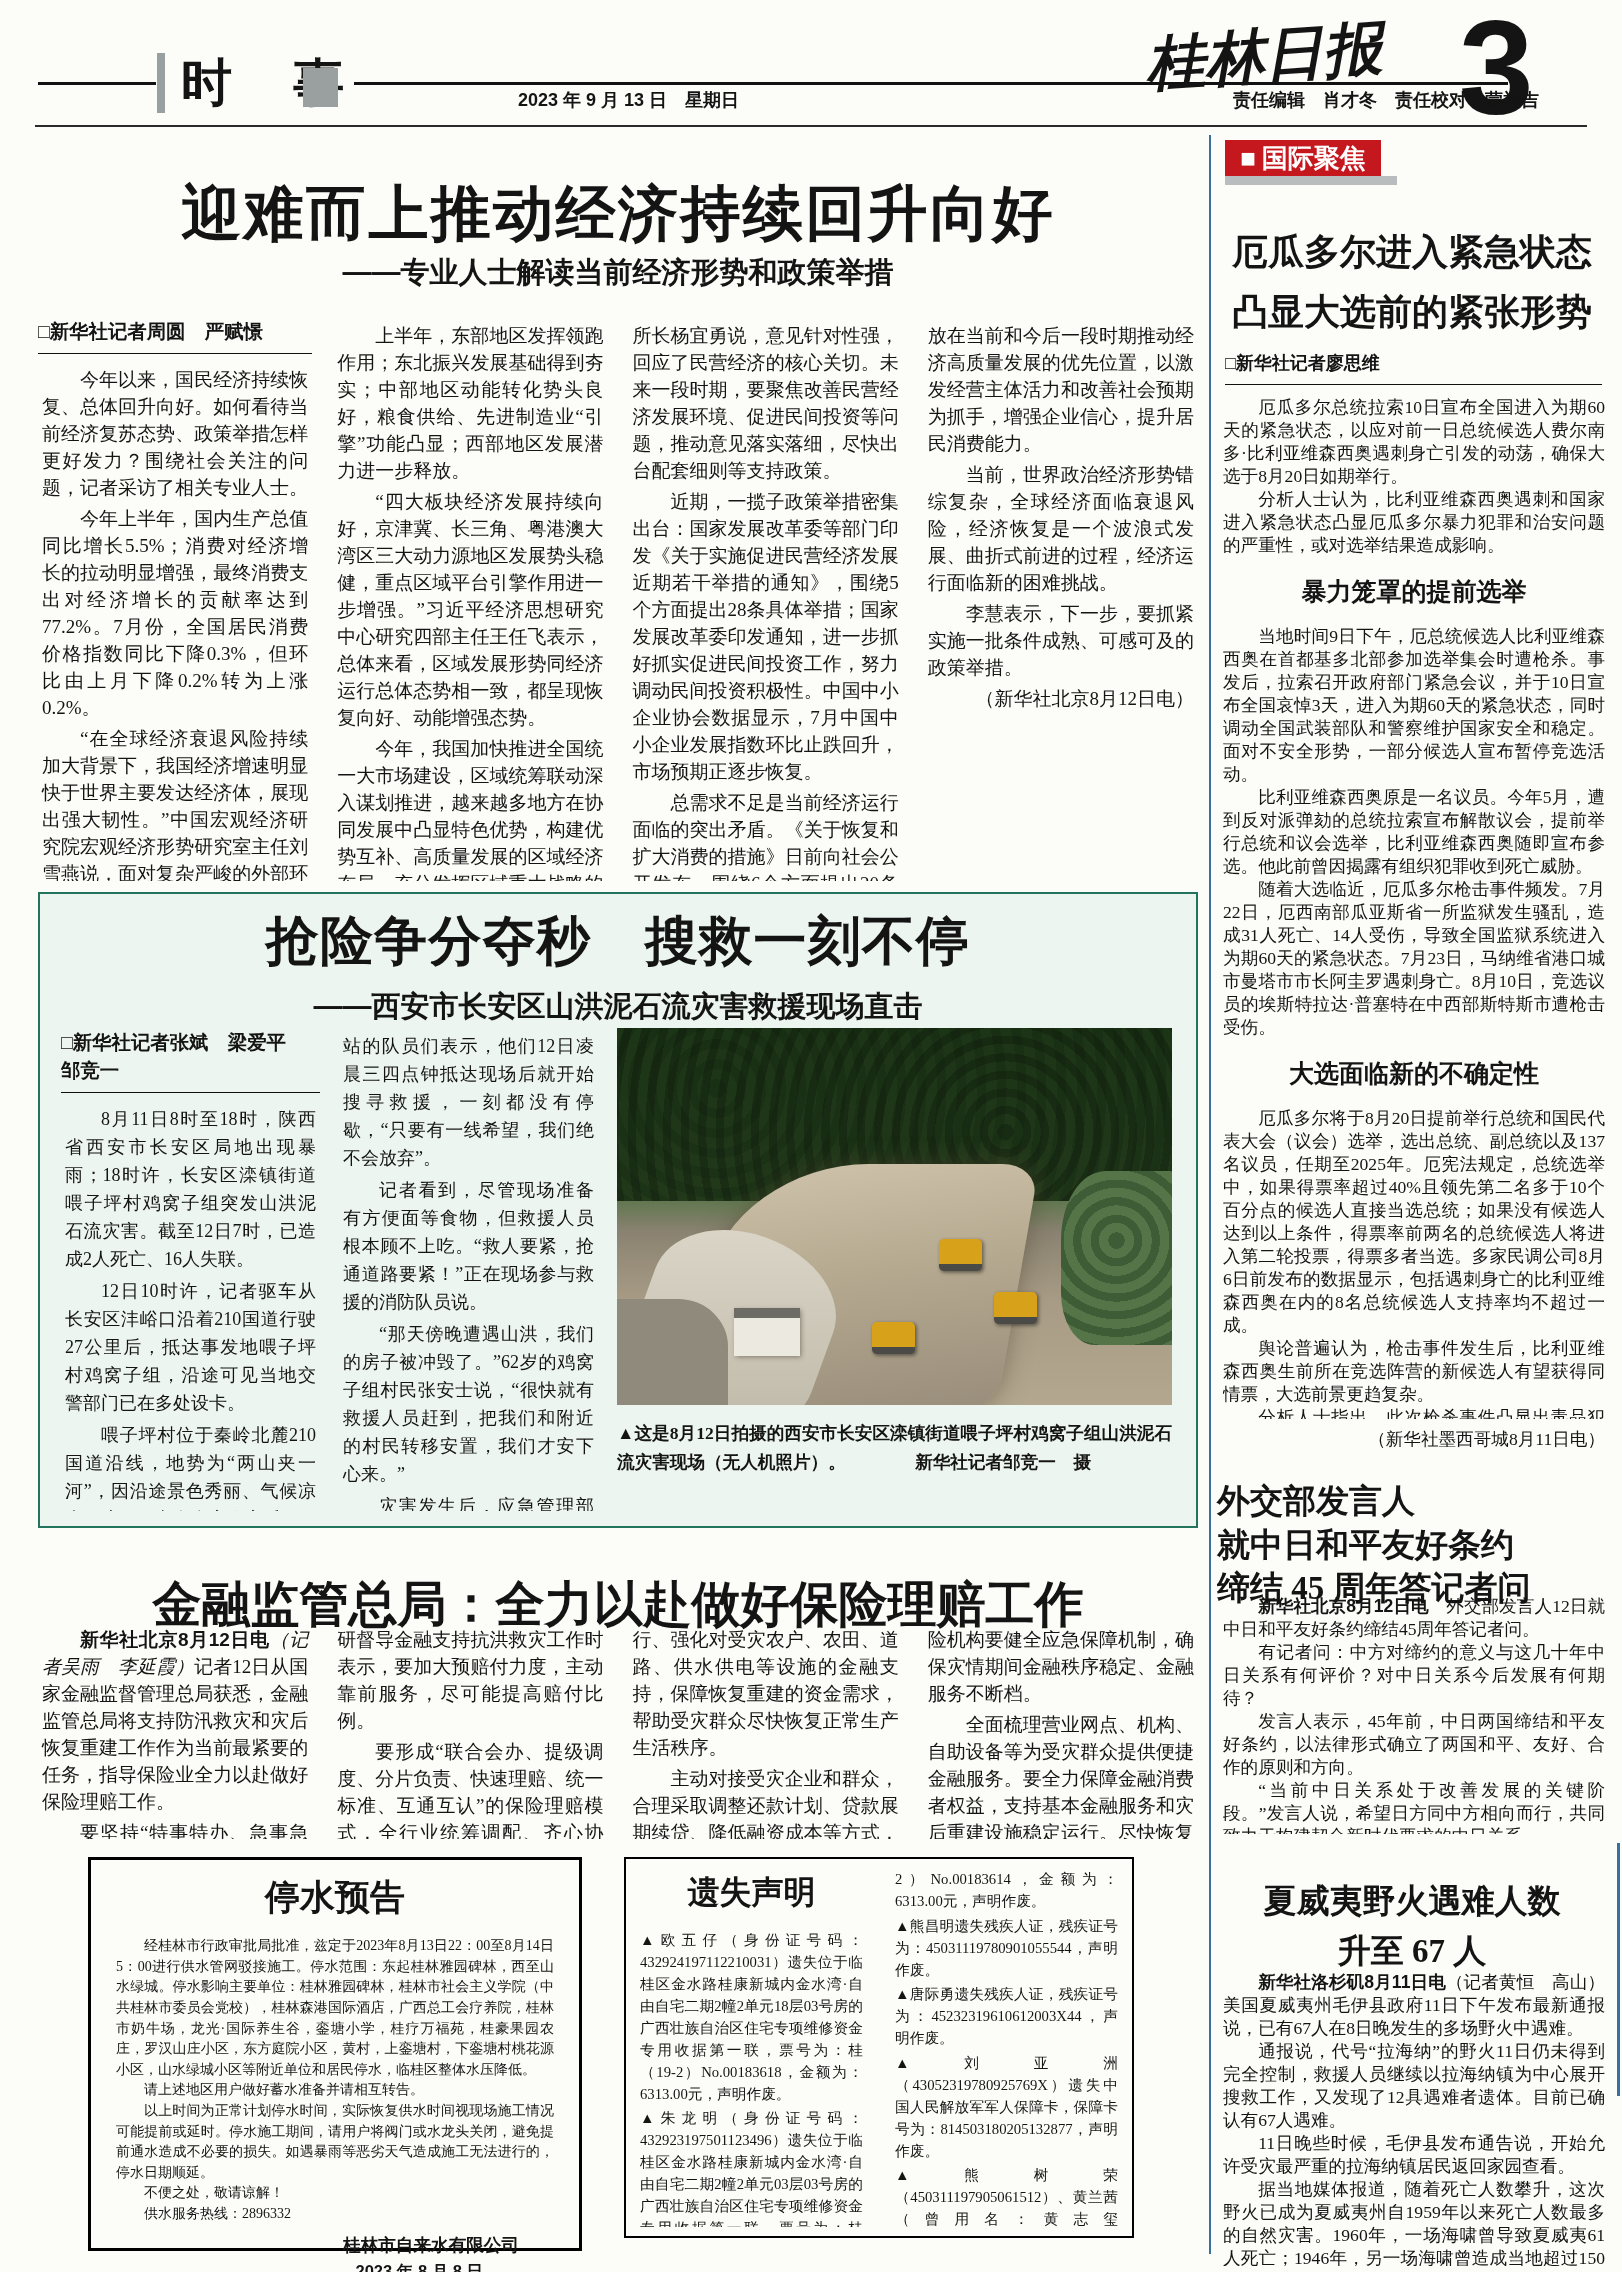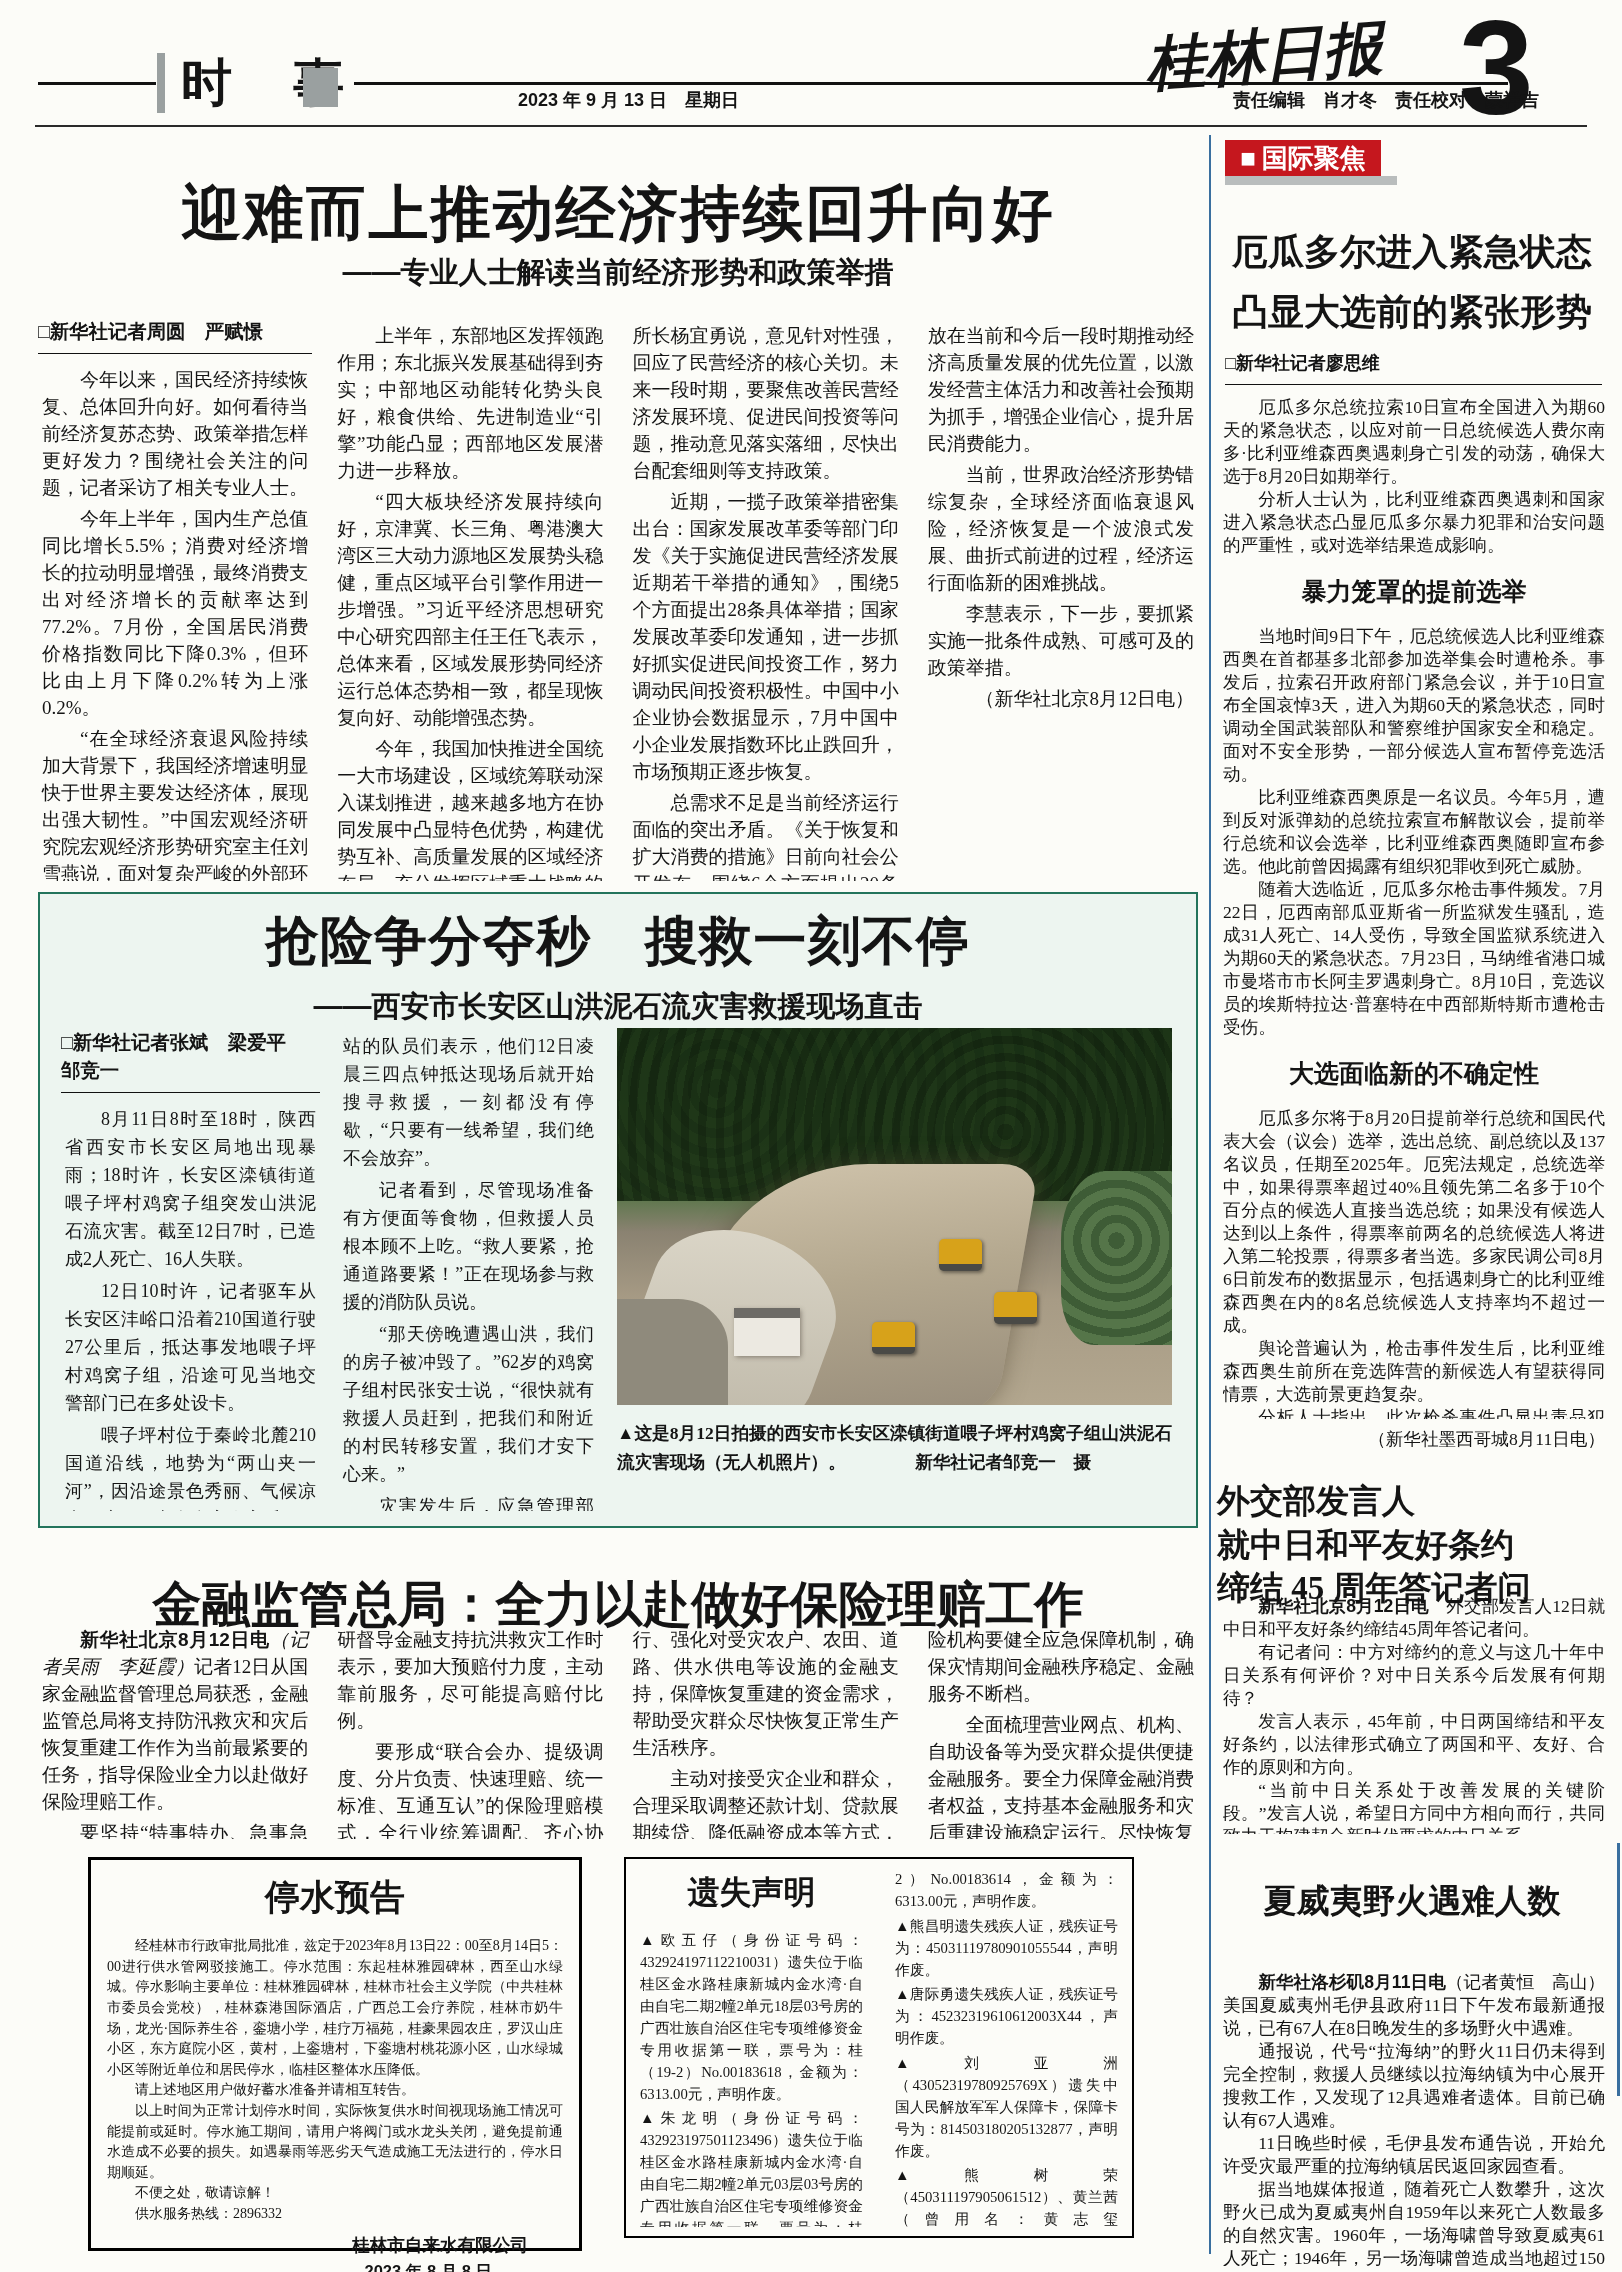--- a/index.html
+++ b/index.html
@@ -69,21 +69,21 @@
   .ph-exc{position:absolute;width:43px;height:25px;background:#d7a21a;border-radius:4.7px;
      border-bottom:7px solid #4a4a46;box-shadow:1.2px 1.2px 3.5px rgba(0,0,0,.4)}
   .ph-exc1{left:58%;top:56%}
   .ph-exc2{left:68%;top:70%}
   .ph-exc3{left:46%;top:78%}
   
   #fin-hl{left:38px;top:1539px;width:1160px;font-size:49px;font-weight:900;text-align:center}
   #fin-cols{left:38px;top:1622px;width:1160px;height:217px}
   
   #water{left:88px;top:1857px;width:494px;height:394px;border:3.5px solid #000;box-sizing:border-box;
-         padding:7px 16px;background:#fcfcf8}
+         padding:7px 25px;background:#fcfcf8}
   #water-title{font-size:35px;font-weight:900;text-align:center;margin:7px 0 15.3px}
   .wp{font-size:14px;line-height:20.6px;text-align:justify;text-indent:2em;margin:0}
   .wsig{font-size:17.6px;font-weight:700;text-align:right;margin:8.2px 35px 0 0;text-indent:0}
   .wsig2{font-size:16.5px;font-weight:700;text-align:right;margin:4.7px 71px 0 0;text-indent:0}
   #lost{left:624px;top:1857px;width:510px;height:381px;border:2.9px solid #000;box-sizing:border-box;
         padding:9.4px 14px;background:#fcfcf8;display:flex;gap:32px}
   .lost-col{flex:1;overflow:hidden}
   #lost-title{font-size:32px;font-weight:900;text-align:center;margin:2.4px 0 14px}
   .lp{font-size:14.7px;line-height:22px;text-align:justify;margin:0 0 2.4px;text-indent:0}
   
@@ -302,20 +302,21 @@
     </p>
     <div>
         <p class="rp">有记者问：中方对缔约的意义与这几十年中日关系有何评价？对中日关系今后发展有何期待？</p>
         <p class="rp">发言人表示，45年前，中日两国缔结和平友好条约，以法律形式确立了两国和平、友好、合作的原则和方向。</p>
         <p class="rp">“当前中日关系处于改善发展的关键阶段。”发言人说，希望日方同中方相向而行，共同致力于构建契合新时代要求的中日关系。</p>
       </div>
   </div>
 
   <h1 id="hi-hl" class="abs">
     <div>夏威夷野火遇难人数</div>
+    <div>升至 67 人</div>
   </h1>
   <div id="hi-body" class="abs">
     <p class="rp">
       <b class="lead">新华社洛杉矶8月11日电</b><span>（记者黄恒　高山）美国夏威夷州毛伊县政府11日下午发布最新通报说，已有67人在8日晚发生的多场野火中遇难。</span>
     </p>
     <div>
         <p class="rp">通报说，代号“拉海纳”的野火11日仍未得到完全控制，救援人员继续以拉海纳镇为中心展开搜救工作，又发现了12具遇难者遗体。目前已确认有67人遇难。</p>
         <p class="rp">11日晚些时候，毛伊县发布通告说，开始允许受灾最严重的拉海纳镇居民返回家园查看。</p>
         <p class="rp">据当地媒体报道，随着死亡人数攀升，这次野火已成为夏威夷州自1959年以来死亡人数最多的自然灾害。1960年，一场海啸曾导致夏威夷61人死亡；1946年，另一场海啸曾造成当地超过150人死亡。</p>
       </div>

